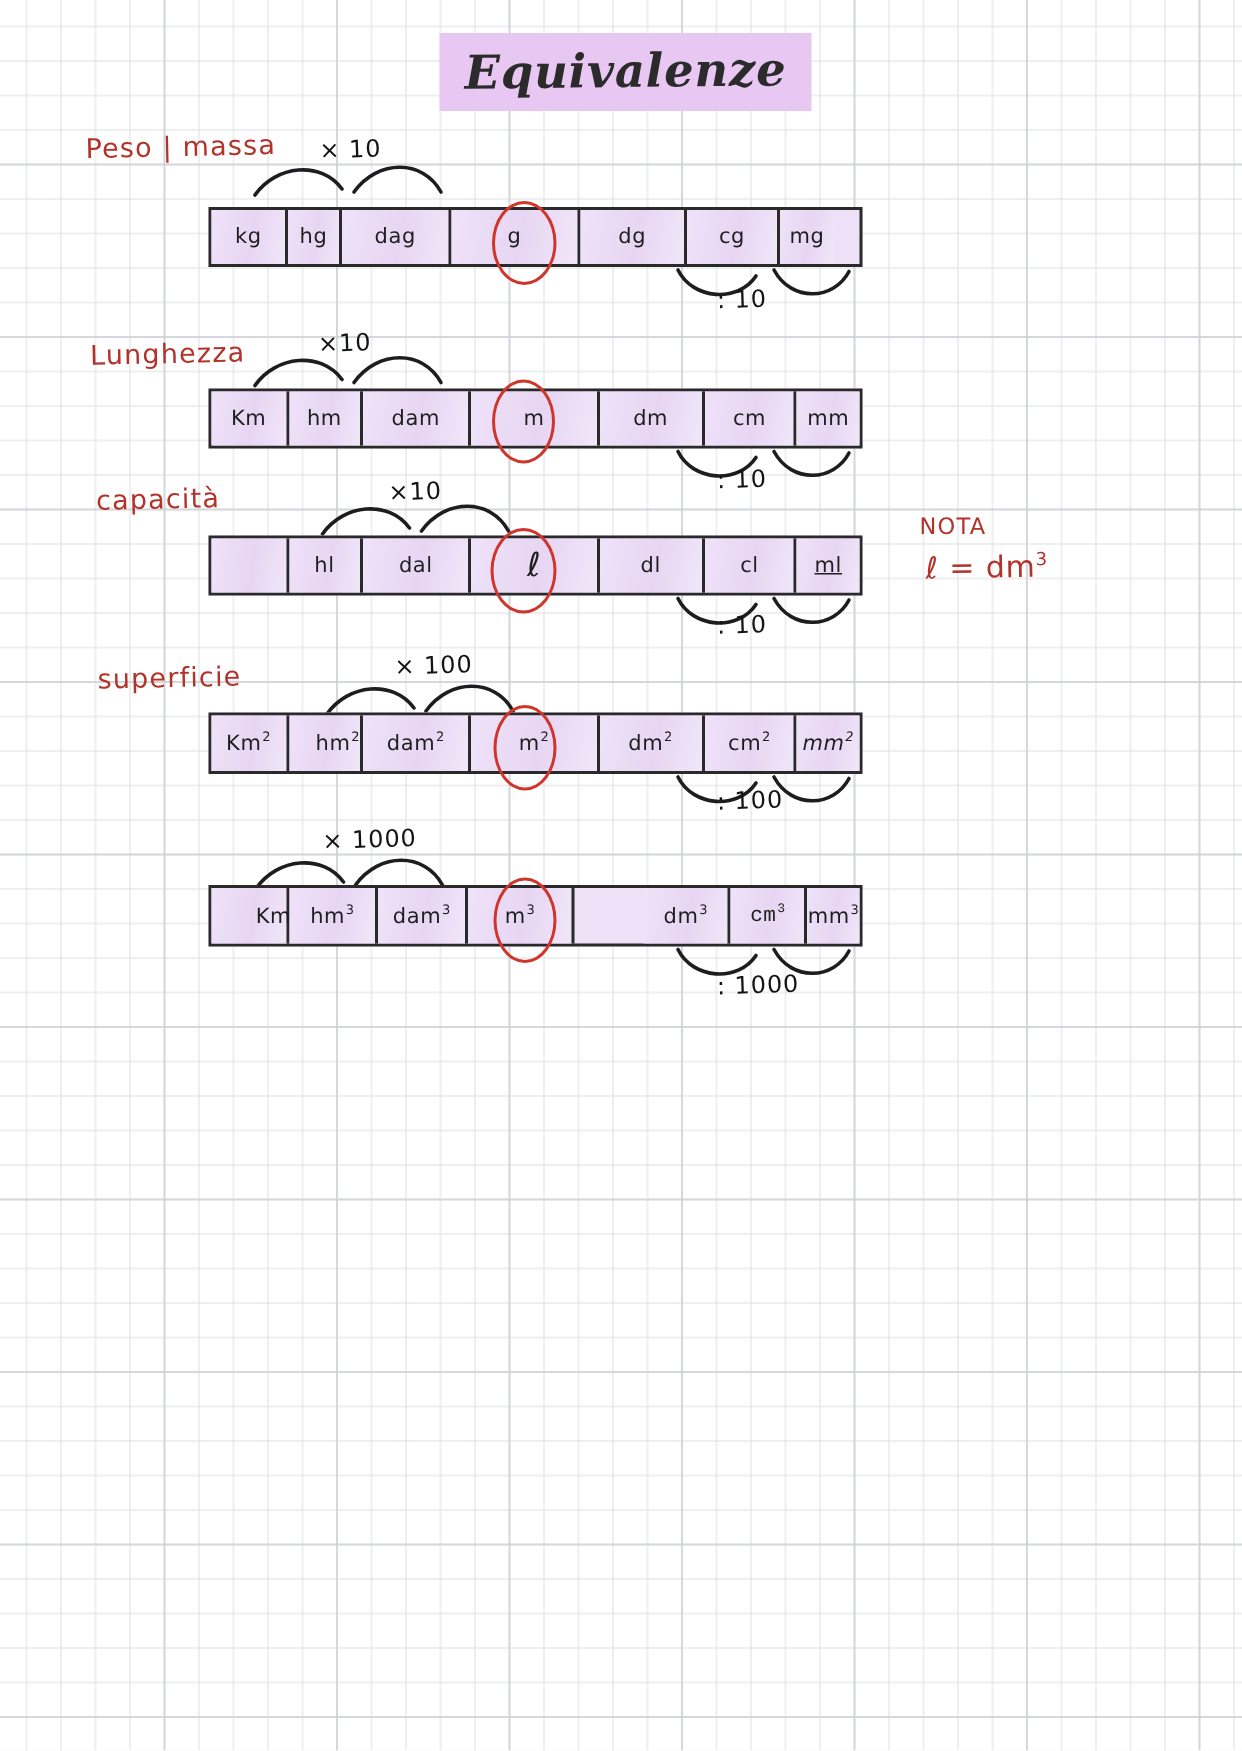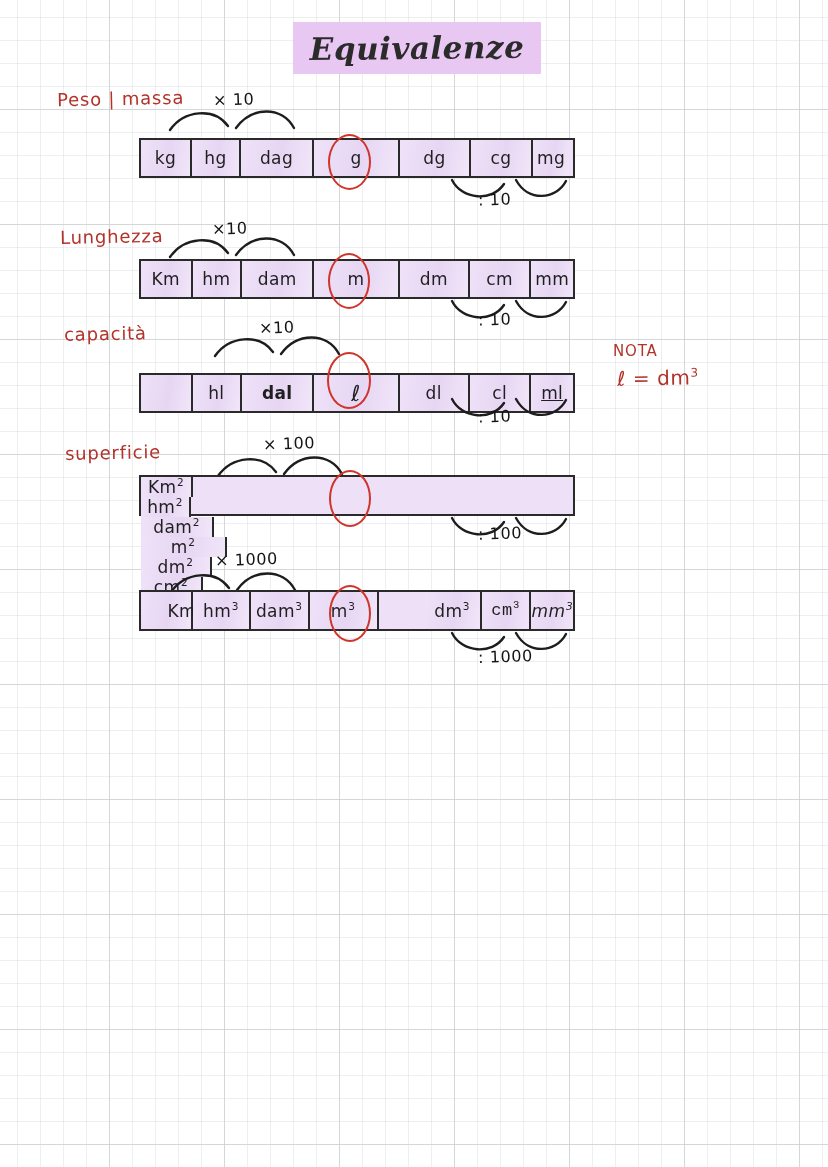--- a/index.html
+++ b/index.html
@@ -69,21 +69,21 @@
     background: #ede0f7;
     box-sizing: border-box;
   }
   .cell {
     box-sizing: border-box;
     border-right: 2.2px solid #2a2a2a;
     display: flex;
     align-items: center;
     justify-content: center;
     font-family: "DejaVu Sans", sans-serif;
-    font-size: 17px;
+    font-size: 14px;
     color: #1f1f1f;
     letter-spacing: 0.4px;
     position: relative;
     background: linear-gradient(100deg, #efe2f8 0%, #e7d6f3 55%, #f1e6f9 100%);
   }
   .cell:last-child { border-right: none; }
   .cell.blank { color: transparent; }
   .cell sup {
     font-size: 0.62em;
     vertical-align: super;
@@ -156,21 +156,21 @@
   <div class="arcs" style="left:168px; top:104px;">
     <svg width="130" height="28" viewBox="0 0 130 28">
       <path d="M2 26 C 16 6, 46 3, 60 22" fill="none" stroke="#1d1d1d" stroke-width="2.4" stroke-linecap="round"></path>
       <path d="M68 24 C 84 2, 114 2, 126 24" fill="none" stroke="#1d1d1d" stroke-width="2.4" stroke-linecap="round"></path>
     </svg>
   </div>
   <div class="mult" style="left:213px; top:90px;">× 10</div>
 
   <div class="strip" style="left:139px; top:138px; width:436px; height:40px;">
     <div class="cell" style="width:51px;">kg</div>
-    <div class="cell" style="width:49px;">hg</div>
+    <div class="cell" style="width:36px;">hg</div>
     <div class="cell" style="width:73px;">dag</div>
     <div class="cell" style="width:86px;">g</div>
     <div class="cell" style="width:71px;">dg</div>
     <div class="cell" style="width:62px;">cg</div>
     <div class="cell" style="width:36px;text-align:right;">mg</div>
   </div>
   <div class="ellipse" style="left:328px; top:134px; width:39px; height:52px;"></div>
 
   <div class="arcs" style="left:450px; top:178px;">
     <svg width="120" height="26" viewBox="0 0 120 26">
@@ -212,24 +212,24 @@
   <div class="sec-label" style="left:64px; top:323px;">capacità</div>
 
   <div class="arcs" style="left:213px; top:330px;">
     <svg width="130" height="28" viewBox="0 0 130 28">
       <path d="M2 26 C 16 6, 46 3, 60 22" fill="none" stroke="#1d1d1d" stroke-width="2.4" stroke-linecap="round"></path>
       <path d="M68 24 C 84 2, 114 2, 126 24" fill="none" stroke="#1d1d1d" stroke-width="2.4" stroke-linecap="round"></path>
     </svg>
   </div>
   <div class="mult" style="left:259px; top:318px;">×10</div>
 
-  <div class="strip" style="left:139px; top:373px; width:436px; height:40px;">
+  <div class="strip" style="left:139px; top:357px; width:436px; height:40px;">
     <div class="cell blank" style="width:52px;"></div>
     <div class="cell" style="width:50px;">hl</div>
-    <div class="cell" style="width:73px;font-weight:bold;">dal</div>
+    <div class="cell" style="width:73px;">dal</div>
     <div class="cell" style="width:86px; font-size:22px;">ℓ</div>
     <div class="cell" style="width:71px;">dl</div>
     <div class="cell" style="width:62px;">cl</div>
     <div class="cell" style="width:42px;text-decoration:underline;">ml</div>
   </div>
   <div class="ellipse" style="left:327px; top:352px; width:40px; height:53px;"></div>
 
   <div class="arcs" style="left:450px; top:397px;">
     <svg width="120" height="26" viewBox="0 0 120 26">
       <path d="M2 2 C 12 22, 42 24, 54 6" fill="none" stroke="#1d1d1d" stroke-width="2.4" stroke-linecap="round"></path>
@@ -241,25 +241,25 @@
   <div class="sec-label" style="left:65px; top:442px;">superficie</div>
 
   <div class="arcs" style="left:216px; top:450px;">
     <svg width="130" height="28" viewBox="0 0 130 28">
       <path d="M2 26 C 16 6, 46 3, 60 22" fill="none" stroke="#1d1d1d" stroke-width="2.4" stroke-linecap="round"></path>
       <path d="M68 24 C 84 2, 114 2, 126 24" fill="none" stroke="#1d1d1d" stroke-width="2.4" stroke-linecap="round"></path>
     </svg>
   </div>
   <div class="mult" style="left:263px; top:434px;">× 100</div>
 
-  <div class="strip" style="left:139px; top:475px; width:436px; height:41px;flex-direction:column;">
+  <div class="strip" style="left:139px; top:475px; width:436px; height:41px;">
     <div class="cell" style="width:52px;">
         <span>Km<sup>2</sup></span>
       </div>
-    <div class="cell" style="width:50px;">
+    <div class="cell" style="width:50px;justify-content:flex-end;">
         <span>hm<sup>2</sup></span>
       </div>
     <div class="cell" style="width:73px;">
         <span>dam<sup>2</sup></span>
       </div>
     <div class="cell" style="width:86px;">
         <span>m<sup>2</sup></span>
       </div>
     <div class="cell" style="width:71px;">
         <span>dm<sup>2</sup></span>
@@ -301,21 +301,21 @@
       </div>
     <div class="cell" style="width:86px;">
         <span>m<sup>3</sup></span>
       </div>
     <div class="cell" style="width:71px;margin-left:46px;">
         <span>dm<sup>3</sup></span>
       </div>
     <div class="cell" style="width:62px;font-family:Liberation Mono, monospace;">
         <span>cm<sup>3</sup></span>
       </div>
-    <div class="cell" style="width:42px;font-style:italic;">
+    <div class="cell" style="width:42px;">
         <span>mm<sup>3</sup></span>
       </div>
   </div>
   <div class="ellipse" style="left:329px; top:585px; width:38px; height:53px;"></div>
 
   <div class="arcs" style="left:450px; top:631px;">
     <svg width="120" height="26" viewBox="0 0 120 26">
       <path d="M2 2 C 12 22, 42 24, 54 6" fill="none" stroke="#1d1d1d" stroke-width="2.4" stroke-linecap="round"></path>
       <path d="M66 2 C 78 24, 106 22, 116 3" fill="none" stroke="#1d1d1d" stroke-width="2.4" stroke-linecap="round"></path>
     </svg>

